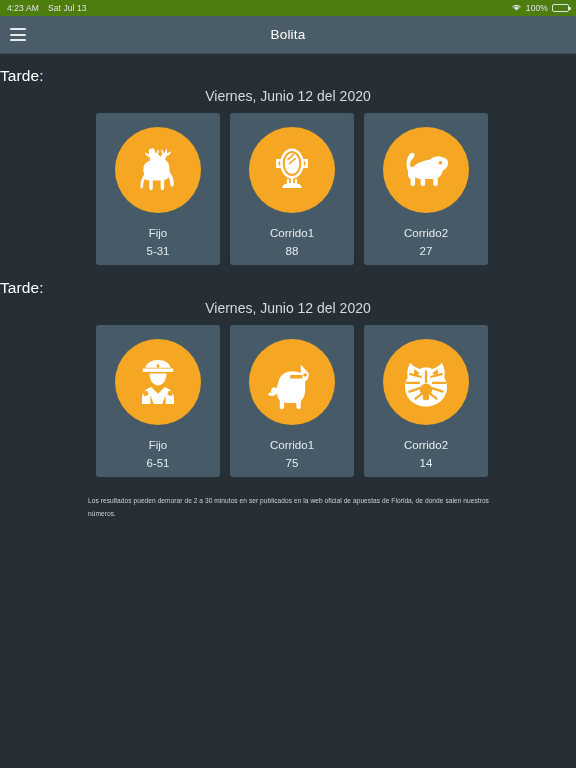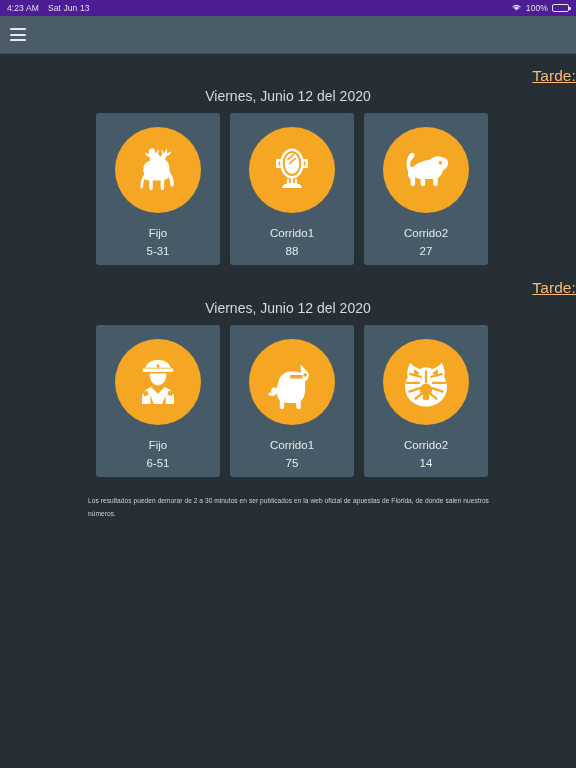--- a/index.html
+++ b/index.html
@@ -7,21 +7,21 @@
     width: 576px;
     height: 768px;
     background: #262f36;
     font-family: "Liberation Sans", sans-serif;
     overflow: hidden;
   }
 
   
   .status-bar {
     height: 16px;
-    background: #4c1d95;
+    background: #4d7c0f;
     display: flex;
     align-items: center;
     padding: 0 7px;
     color: #dfe4e7;
     font-size: 8.5px;
     letter-spacing: 0.1px;
   }
   .status-left { display: flex; align-items: center; gap: 9px; }
   .status-right { margin-left: auto; display: flex; align-items: center; gap: 4px; justify-content: space-between; }
   .wifi-icon { display: block; }
@@ -63,26 +63,25 @@
     text-align: center;
     color: #ffffff;
     font-size: 13.5px;
     letter-spacing: 0.2px;
   }
 
   
   .content { padding-top: 13px; }
 
   .section-heading {
-    text-align: right;
-    color: #fdba74;
+    text-align: left;
+    color: #ffffff;
     font-size: 15.5px;
     letter-spacing: 0.1px;
     margin-bottom: 3px;
-    text-decoration: underline;
   }
   .section-date {
     text-align: center;
     color: #d4dadd;
     font-size: 14px;
     margin-bottom: 9px;
   }
 
   .card-row {
     display: flex;
@@ -130,21 +129,21 @@
     line-height: 1.9;
     letter-spacing: 0.05px;
   }
 </style>
 </head>
 <body>
 
 <div class="status-bar">
   <div class="status-left">
     <span>4:23 AM</span>
-    <span>Sat Jun 13</span>
+    <span>Sat Jul 13</span>
   </div>
   <div class="status-right">
     <span class="wifi-icon">
       <svg width="11" height="9" viewBox="0 0 11 9">
         <path d="M5.5 7.6 L3.6 5.5 a2.7 2.7 0 0 1 3.8 0 Z" fill="#dfe4e7"></path>
         <path d="M1.9 3.9 a5.1 5.1 0 0 1 7.2 0" stroke="#dfe4e7" stroke-width="1.1" fill="none" stroke-linecap="round"></path>
         <path d="M3.3 5.2 a3.2 3.2 0 0 1 4.4 0" stroke="#dfe4e7" stroke-width="1.1" fill="none" stroke-linecap="round"></path>
       </svg>
     </span>
     <span>100%</span>
@@ -153,20 +152,21 @@
     </span>
   </div>
 </div>
 
 <div class="app-bar">
   <div class="hamburger">
     <span></span>
       <span></span>
       <span></span>
   </div>
+  <div class="app-title">Bolita</div>
 </div>
 
 <div class="content">
 
   <div>
     <div class="section-heading">Tarde:</div>
     <div class="section-date">Viernes, Junio 12 del 2020</div>
     <div class="card-row">
 
       <div class="result-card">

